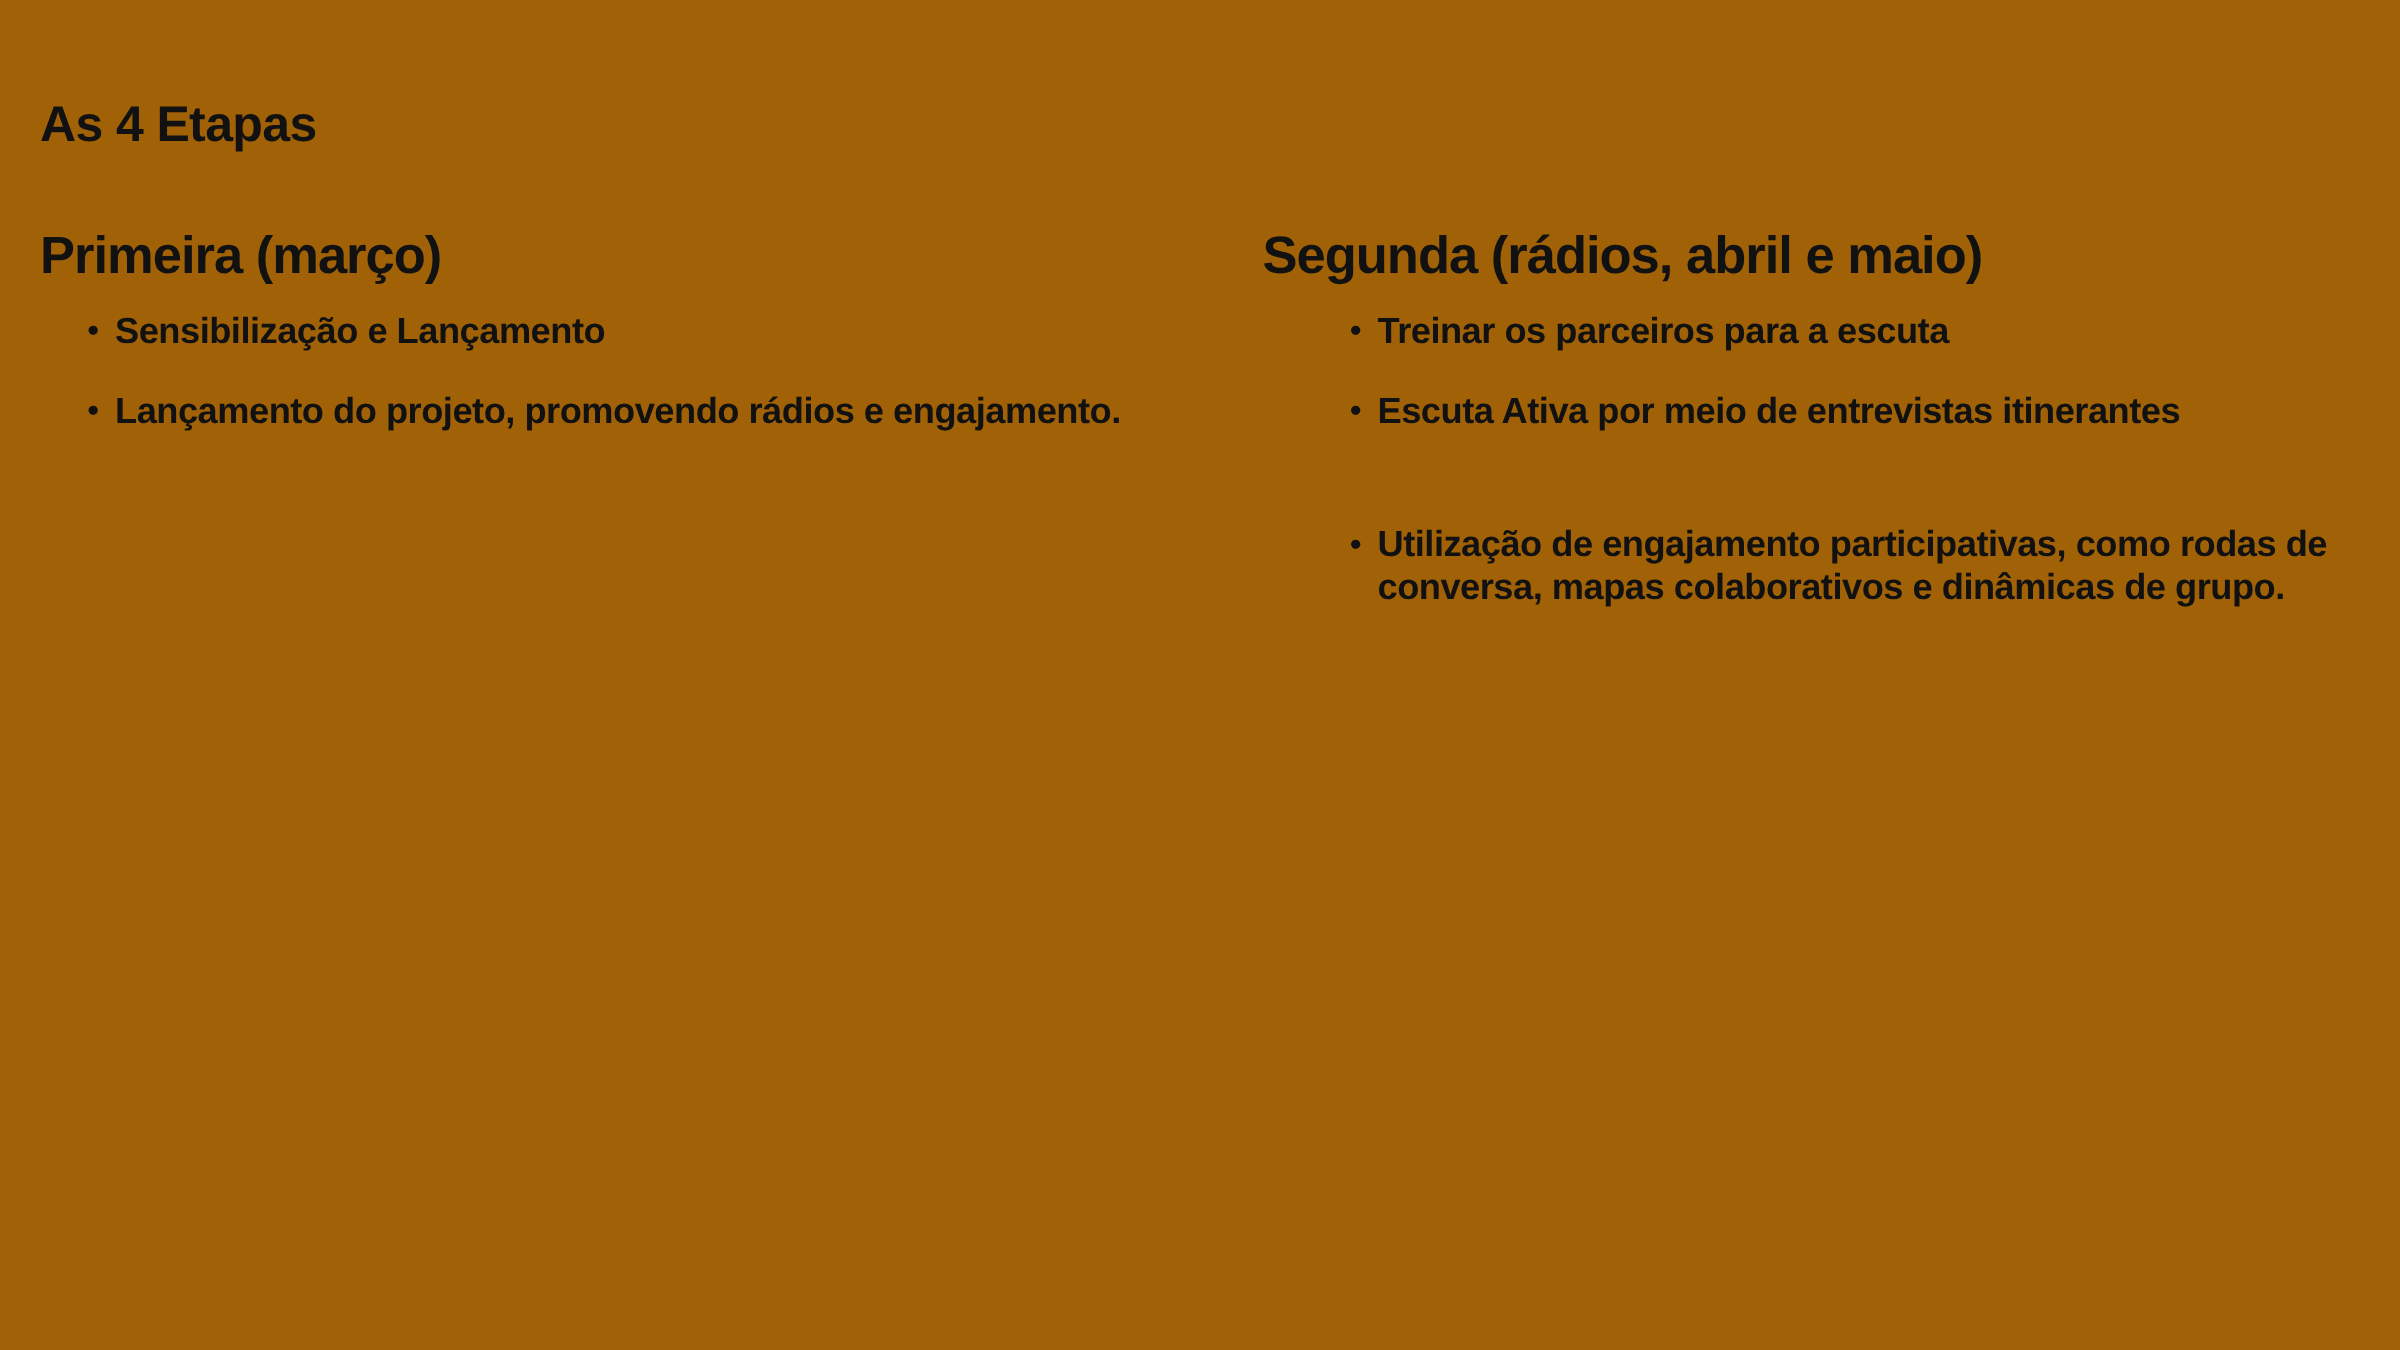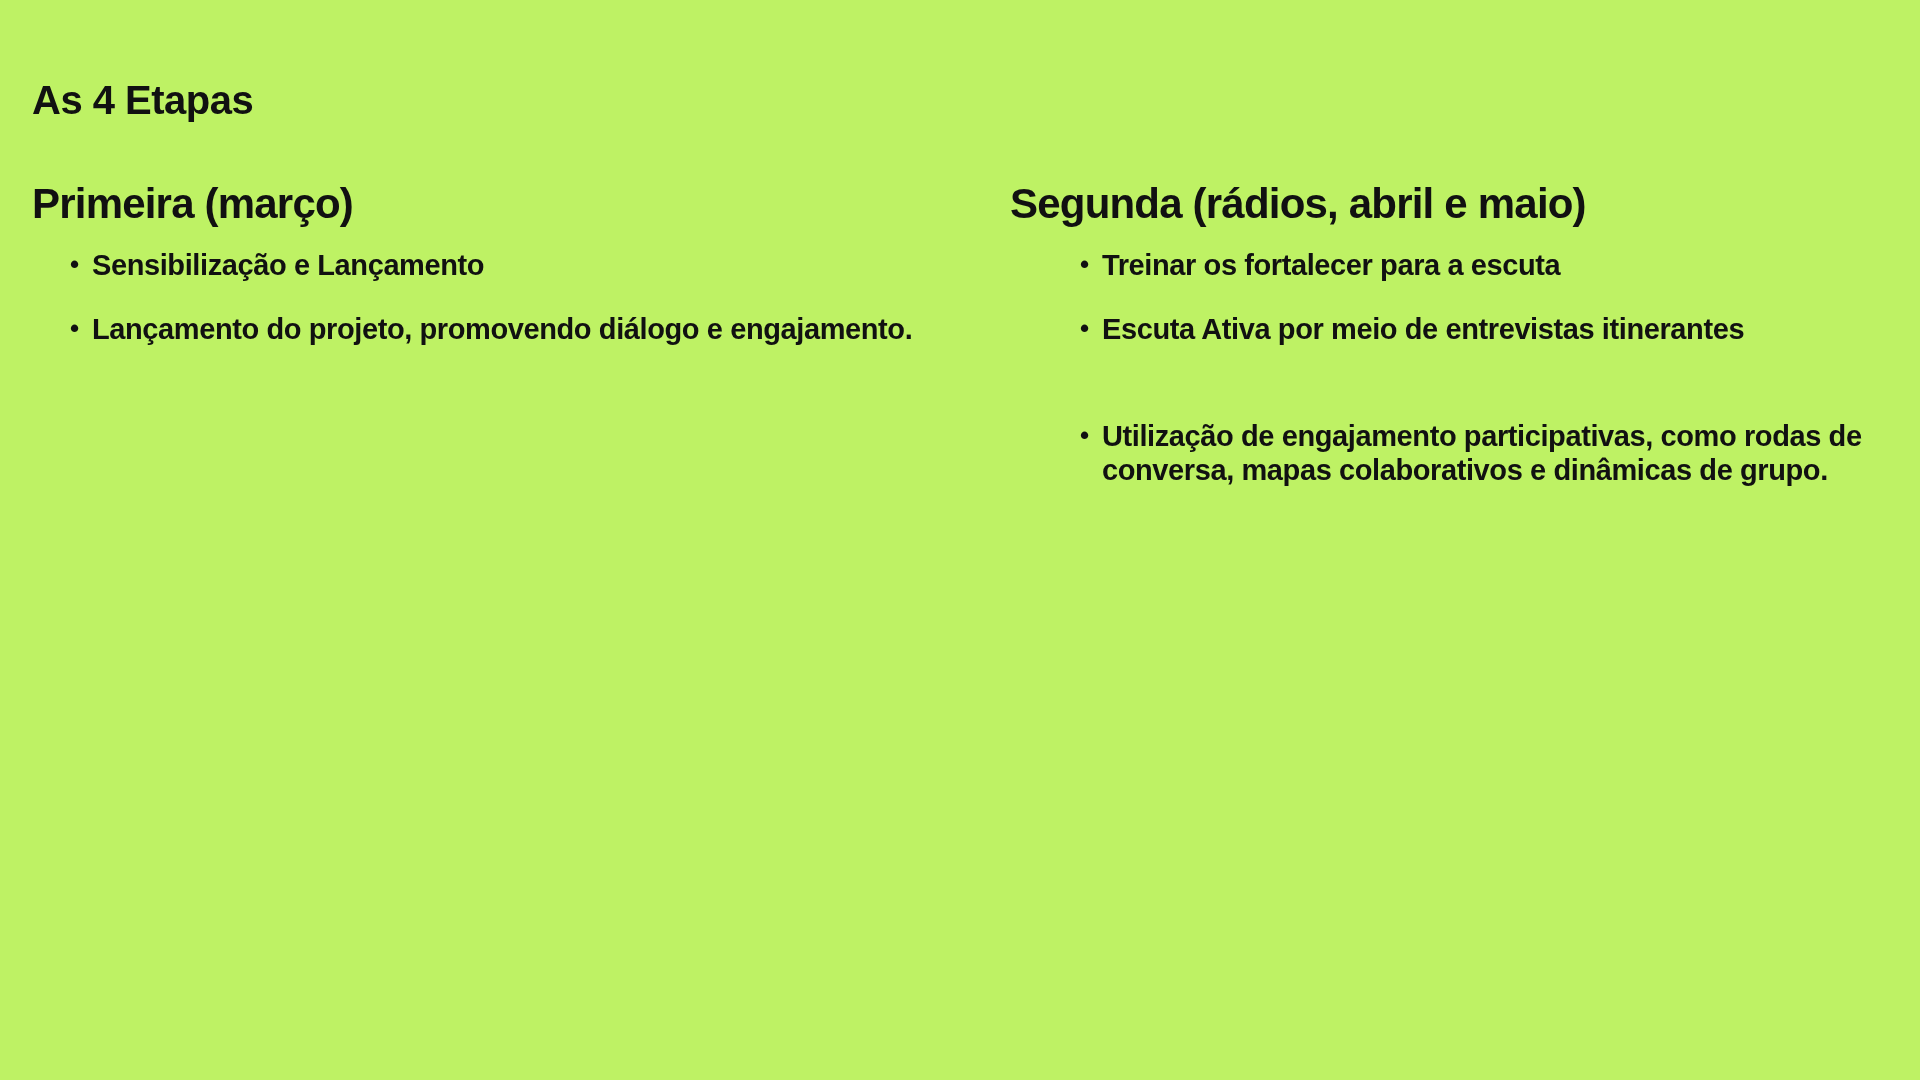--- a/index.html
+++ b/index.html
@@ -12,21 +12,21 @@
     background: #f0ebe0;
     font-family: "Liberation Sans", sans-serif;
     color: #111111;
     overflow: hidden;
   }
   .slide {
     position: relative;
     width: 1920px;
     height: 1080px;
     box-sizing: border-box;
-    background: #bef264;
+    background: #a16207;
   }
   .slide-title {
     position: absolute;
     left: 32px;
     top: 78px;
     font-size: 40px;
     font-weight: 700;
     letter-spacing: -0.5px;
     line-height: 1.1;
     color: #111111;
@@ -109,28 +109,28 @@
 <div class="slide">
 
   <div class="slide-title">As 4 Etapas</div>
 
   <div class="columns">
 
     <div class="col col-left">
       <div class="col-heading">Primeira  (março)</div>
       <ul class="bullets">
         <li> Sensibilização e Lançamento</li>
-        <li>Lançamento do projeto, promovendo diálogo e engajamento.</li>
+        <li>Lançamento do projeto, promovendo rádios e engajamento.</li>
       </ul>
     </div>
 
     <div class="col col-right">
       <div class="col-heading">Segunda (rádios, abril e maio)</div>
       <ul class="bullets">
-        <li>Treinar os fortalecer  para a escuta</li>
+        <li>Treinar os parceiros  para a escuta</li>
         <li>Escuta Ativa por meio de entrevistas itinerantes</li>
         <li class="spacer-gap no-bullet" style="list-style:none;padding:0;margin:0;"></li>
         <li>Utilização de engajamento participativas, como rodas de conversa, mapas colaborativos e dinâmicas de grupo.</li>
       </ul>
     </div>
 
   </div>
 </div>
 
 </body></html>

